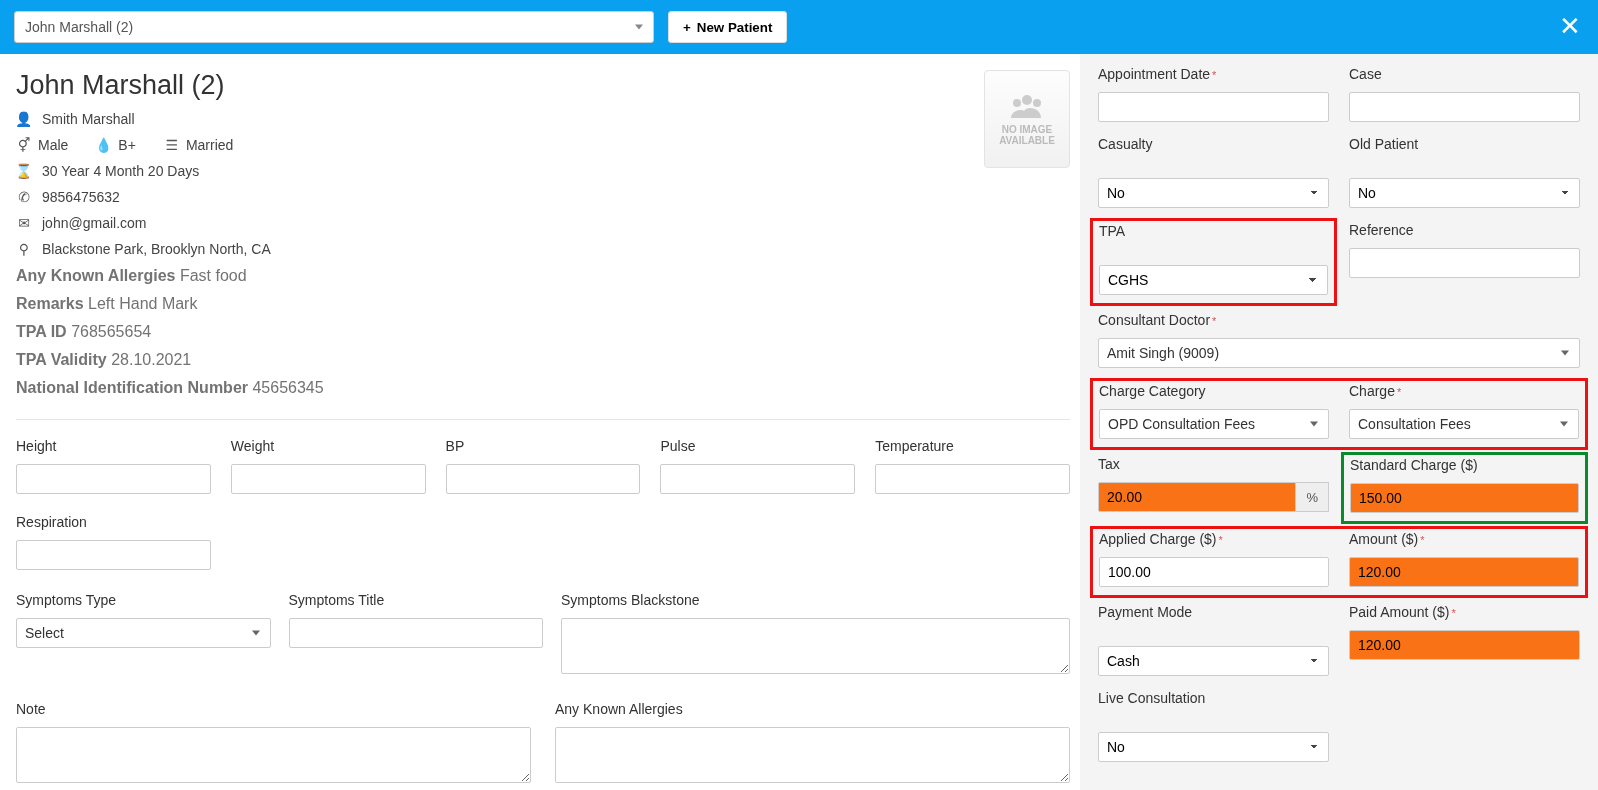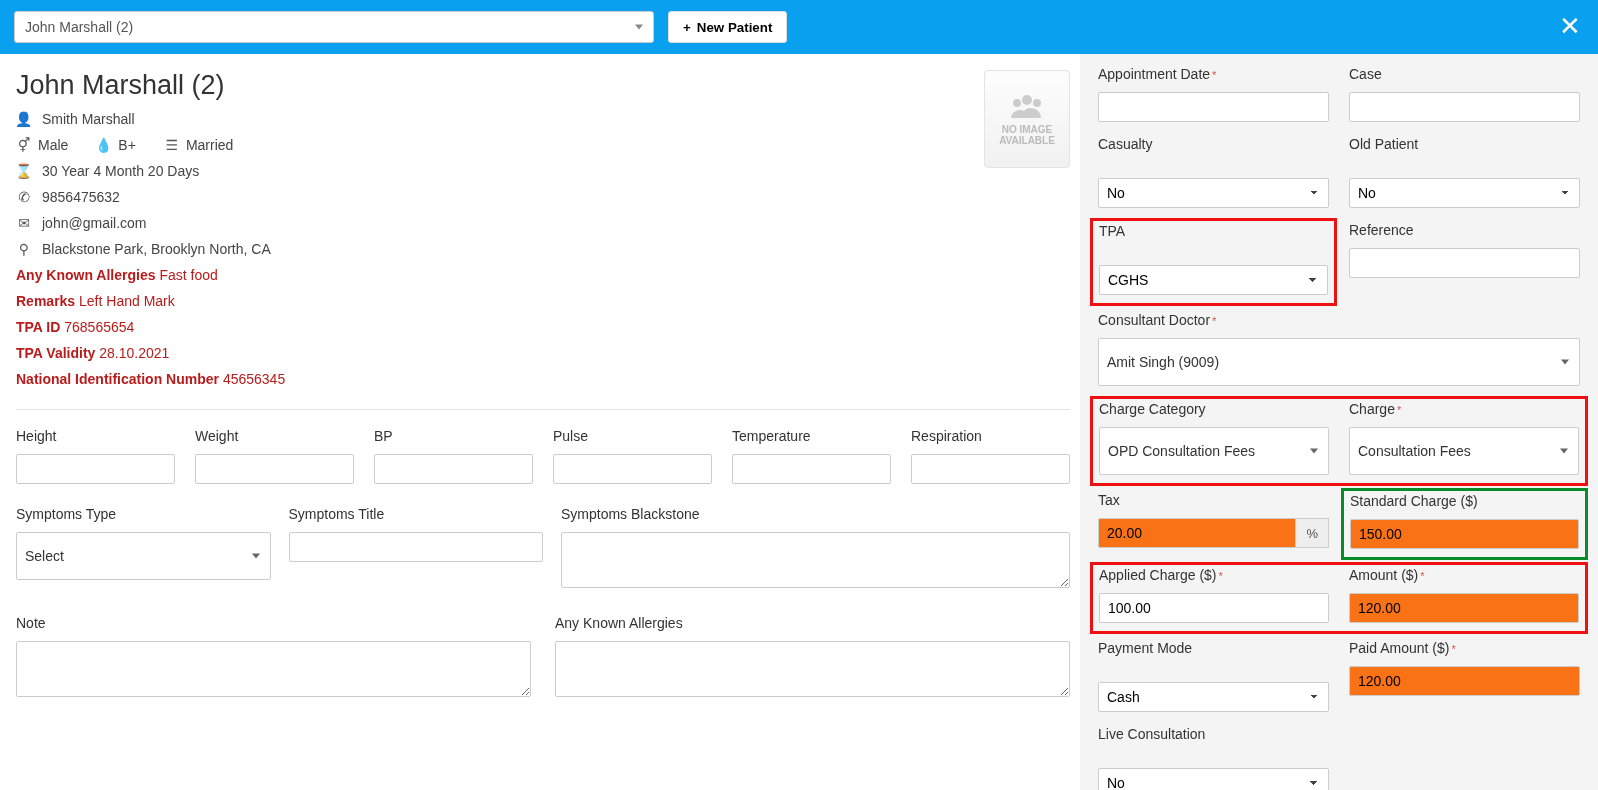--- a/index.html
+++ b/index.html
@@ -97,21 +97,21 @@
       display: flex;
       align-items: center;
       gap: 10px;
       margin-bottom: 10px;
       color: #444;
       font-size: 14px;
     }
     .icon { width: 16px; display: inline-flex; justify-content: center; color: #555; }
     .info-item { display: flex; align-items: center; gap: 6px; }
     .multi-info { display: flex; gap: 28px; }
-    .detail-row { margin-bottom: 10px; font-size: 14px; color: #b91c1c; }
+    .detail-row { margin-bottom: 10px; font-size: 16px; color: #737373; }
     .detail-row .lbl { font-weight: 700; }
     
     .no-image {
       width: 86px; height: 98px;
       background: linear-gradient(#fdfdfd,#f1f1f1);
       border: 1px solid #e3e3e3;
       border-radius: 4px;
       display: flex;
       flex-direction: column;
       align-items: center;
@@ -120,21 +120,21 @@
       font-size: 10px;
       font-weight: 600;
     }
     .no-image svg { width: 40px; height: 30px; fill: #ccc; margin-bottom: 2px; }
     
     hr.div { border: none; border-top: 1px solid #e5e5e5; margin: 12px 0 18px; }
     
     
     .vitals-grid {
       display: grid;
-      grid-template-columns: repeat(6, 1fr);
+      grid-template-columns: repeat(5, 1fr);
       gap: 20px;
       margin-bottom: 22px;
     }
     .field-label { font-size: 14px; color: #333; margin-bottom: 10px; display: block; }
     .req { color: #d9534f; font-size: 11px; margin-left: 2px; }
     
     input[type=text], select, textarea {
       width: 100%;
       border: 1px solid #ccc;
       border-radius: 2px;
@@ -150,21 +150,21 @@
       background-image: linear-gradient(45deg, transparent 50%, #444 50%), linear-gradient(135deg, #444 50%, transparent 50%);
       background-position: calc(100% - 14px) 12px, calc(100% - 10px) 12px;
       background-size: 4px 4px, 4px 4px;
       background-repeat: no-repeat;
       padding-right: 24px;
       margin-top: 16px;
     }
     .select-box {
       border: 1px solid #ccc;
       border-radius: 2px;
-      height: 48px;
+      height: 30px;
       padding: 4px 24px 4px 8px;
       background: #fff;
       display: flex;
       align-items: center;
       position: relative;
       font-size: 14px;
     }
     .select-box::after {
       content: "";
       position: absolute;

